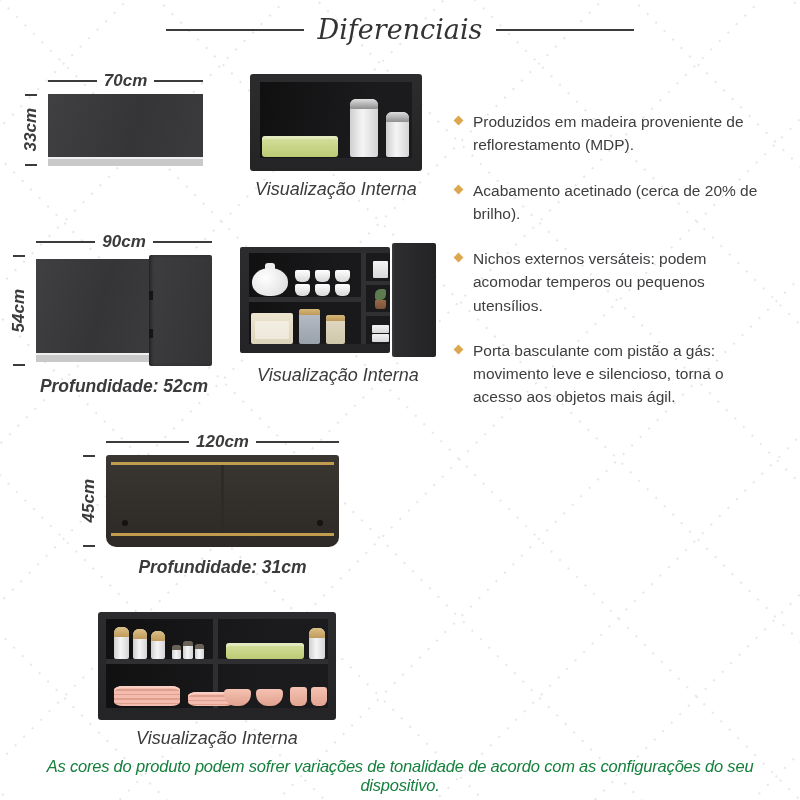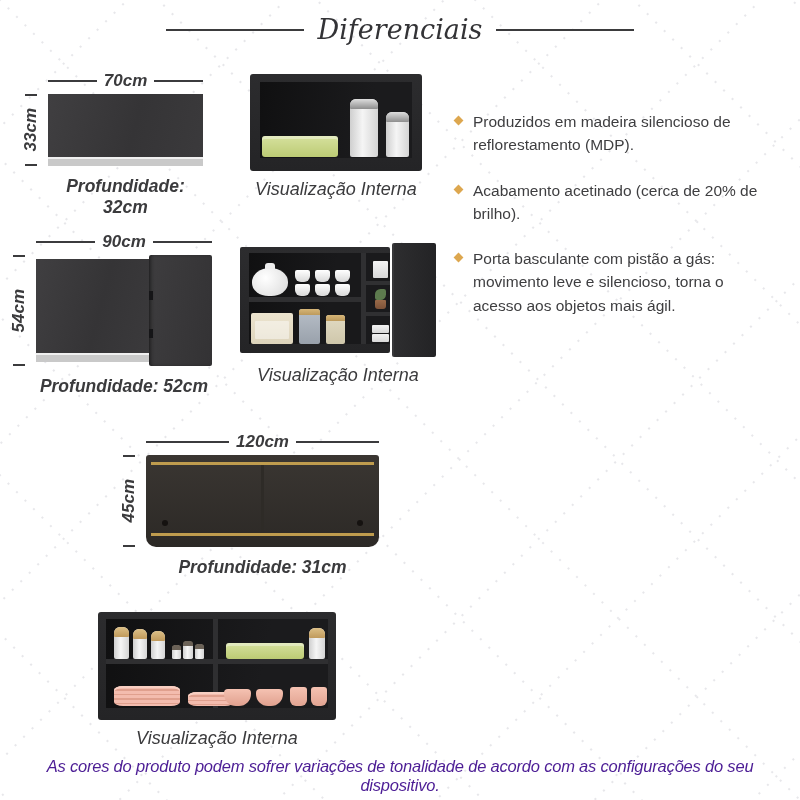--- a/index.html
+++ b/index.html
@@ -102,21 +102,21 @@
   .bowl { position:absolute; background:linear-gradient(#f5c2b2,#e0a08e); border-radius:4px 4px 12px 12px; }
   .pinkcup { position:absolute; background:linear-gradient(#f5c2b2,#e2a492); border-radius:3px 3px 6px 6px; }
 
   
   .features { left:455px; top:110px; width:320px; }
   .feature { display:flex; gap:11px; margin-bottom:22px; }
   .fmarker { flex:0 0 auto; width:7px; height:7px; transform:rotate(45deg); background:#DDA74F; margin-top:7px; }
   .ftext { font-size:15.5px; line-height:1.5; color:#3E3E40; max-width:295px; }
   .fprefix { font-style:italic; }
 
-  .disclaimer { top:757px; left:8px; right:8px; text-align:center; font-style:italic; font-size:16.5px; letter-spacing:-0.2px; color:#4c1d95; }
+  .disclaimer { top:757px; left:8px; right:8px; text-align:center; font-style:italic; font-size:16.5px; letter-spacing:-0.2px; color:#15803d; }
 </style>
 </head>
 <body>
 
 <div class="sheet">
   <div class="pattern">
     <div class="layer a"></div>
     <div class="layer b"></div>
   </div>
 
@@ -135,21 +135,20 @@
     <div class="vdim">
       <span class="tick"></span>
       <span class="vtext">33cm</span>
       <span class="tick"></span>
     </div>
     <div class="dbody">
       <div class="d1rect darkface">
         <div class="basestrip"></div>
       </div>
     </div>
-    <div class="depth">Profundidade: 32cm</div>
   </div>
 
   <figure class="z iv" style="left:250px; top:74px;">
     <div class="cab iv1cab">
       <div class="cavity">
         <div class="tray" style="left:2px; bottom:1px; width:76px; height:21px;"></div>
         <div class="jar" style="left:90px; bottom:1px; width:28px; height:58px;">
             <span class="lid"></span>
           </div>
         <div class="jar" style="left:126px; bottom:1px; width:23px; height:45px;">
@@ -217,21 +216,21 @@
             <div class="drawerbox" style="bottom:11px;"></div>
             <div class="drawerbox" style="bottom:2px;"></div>
           </div>
         </div>
       </div>
       <div class="iv2door"></div>
     </div>
     <figcaption class="ivlabel">Visualização Interna</figcaption>
   </figure>
 
-  <div class="z diagram" style="--w:233px; --h:92px; left:76px; top:429px;margin-left:40px;">
+  <div class="z diagram" style="--w:233px; --h:92px; left:76px; top:429px;">
     <div class="hdim">
       <span class="dimline"></span>
       <span class="dimtext">120cm</span>
       <span class="dimline"></span>
     </div>
     <div class="vdim">
       <span class="tick"></span>
       <span class="vtext">45cm</span>
       <span class="tick"></span>
     </div>
@@ -284,26 +283,30 @@
         <div class="pinkcup" style="left:184px; top:68px; width:17px; height:19px;"></div>
         <div class="pinkcup" style="left:205px; top:68px; width:16px; height:19px;"></div>
       </div>
     </div>
     <figcaption class="ivlabel">Visualização Interna</figcaption>
   </figure>
 
   <ul class="z features" style="list-style:none;">
     <li class="feature">
       <span class="fmarker"></span>
-      <p class="ftext"><i class="fprefix"></i><span>Produzidos em madeira silencioso de reflorestamento (MDP).</span></p>
+      <p class="ftext"><i class="fprefix"></i><span>Produzidos em madeira proveniente de reflorestamento (MDP).</span></p>
     </li>
     <li class="feature">
       <span class="fmarker"></span>
       <p class="ftext"><i class="fprefix"></i><span>Acabamento acetinado (cerca de 20% de brilho).</span></p>
     </li>
     <li class="feature">
       <span class="fmarker"></span>
+      <p class="ftext"><i class="fprefix"></i><span>Nichos externos versáteis: podem acomodar temperos ou pequenos utensílios.</span></p>
+    </li>
+    <li class="feature">
+      <span class="fmarker"></span>
       <p class="ftext"><i class="fprefix"></i><span>Porta basculante com pistão a gás: movimento leve e silencioso, torna o acesso aos objetos mais ágil.</span></p>
     </li>
   </ul>
 
   <p class="z disclaimer">As cores do produto podem sofrer variações de tonalidade de acordo com as configurações do seu dispositivo.</p>
 </div>
 
 </body></html>

